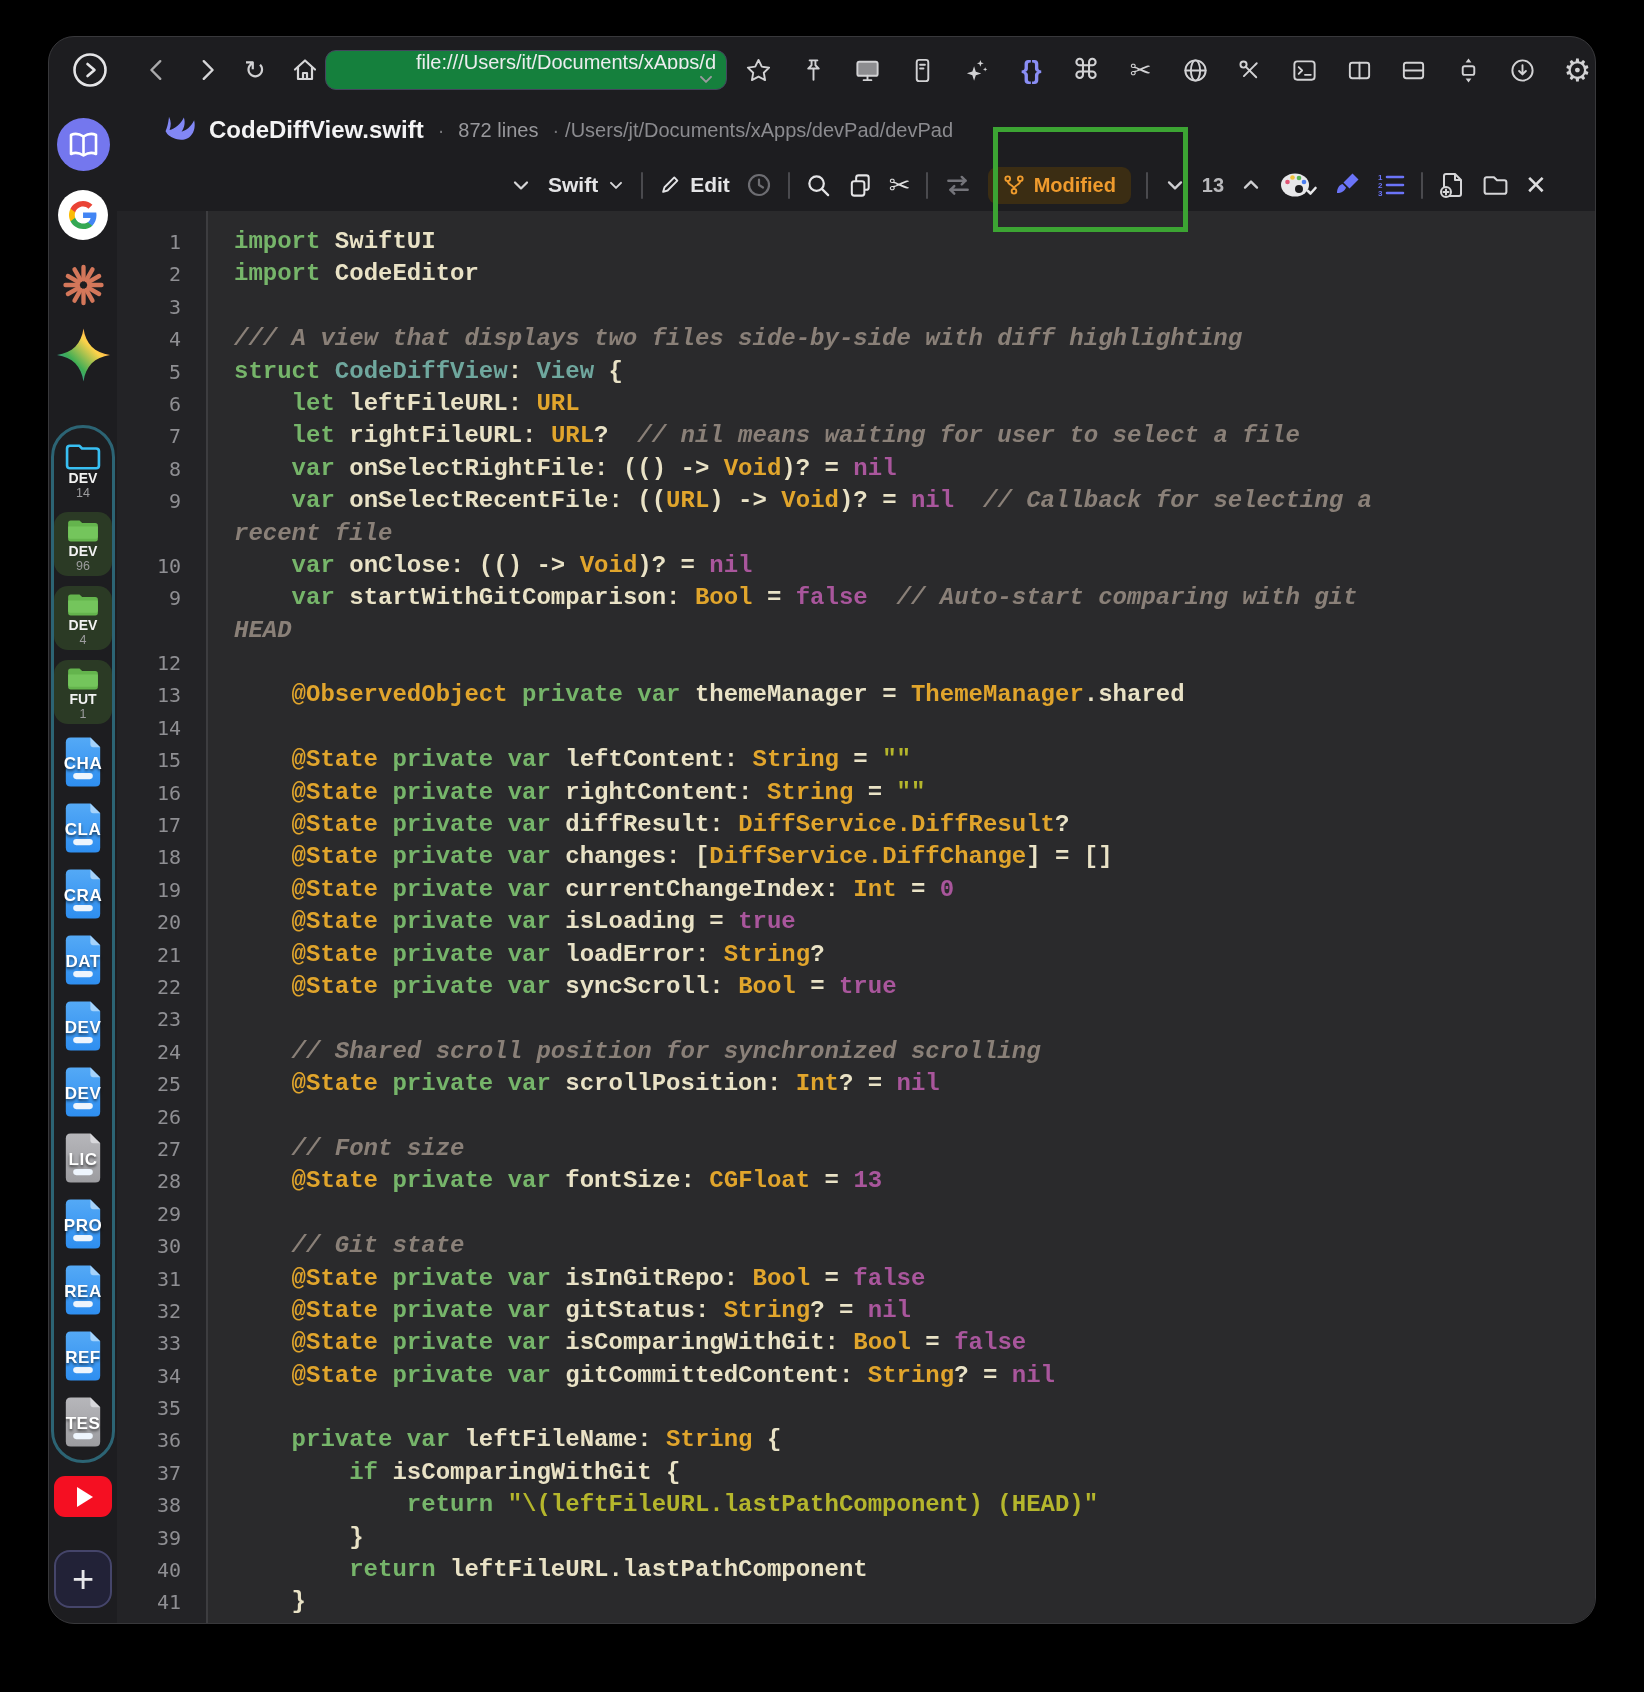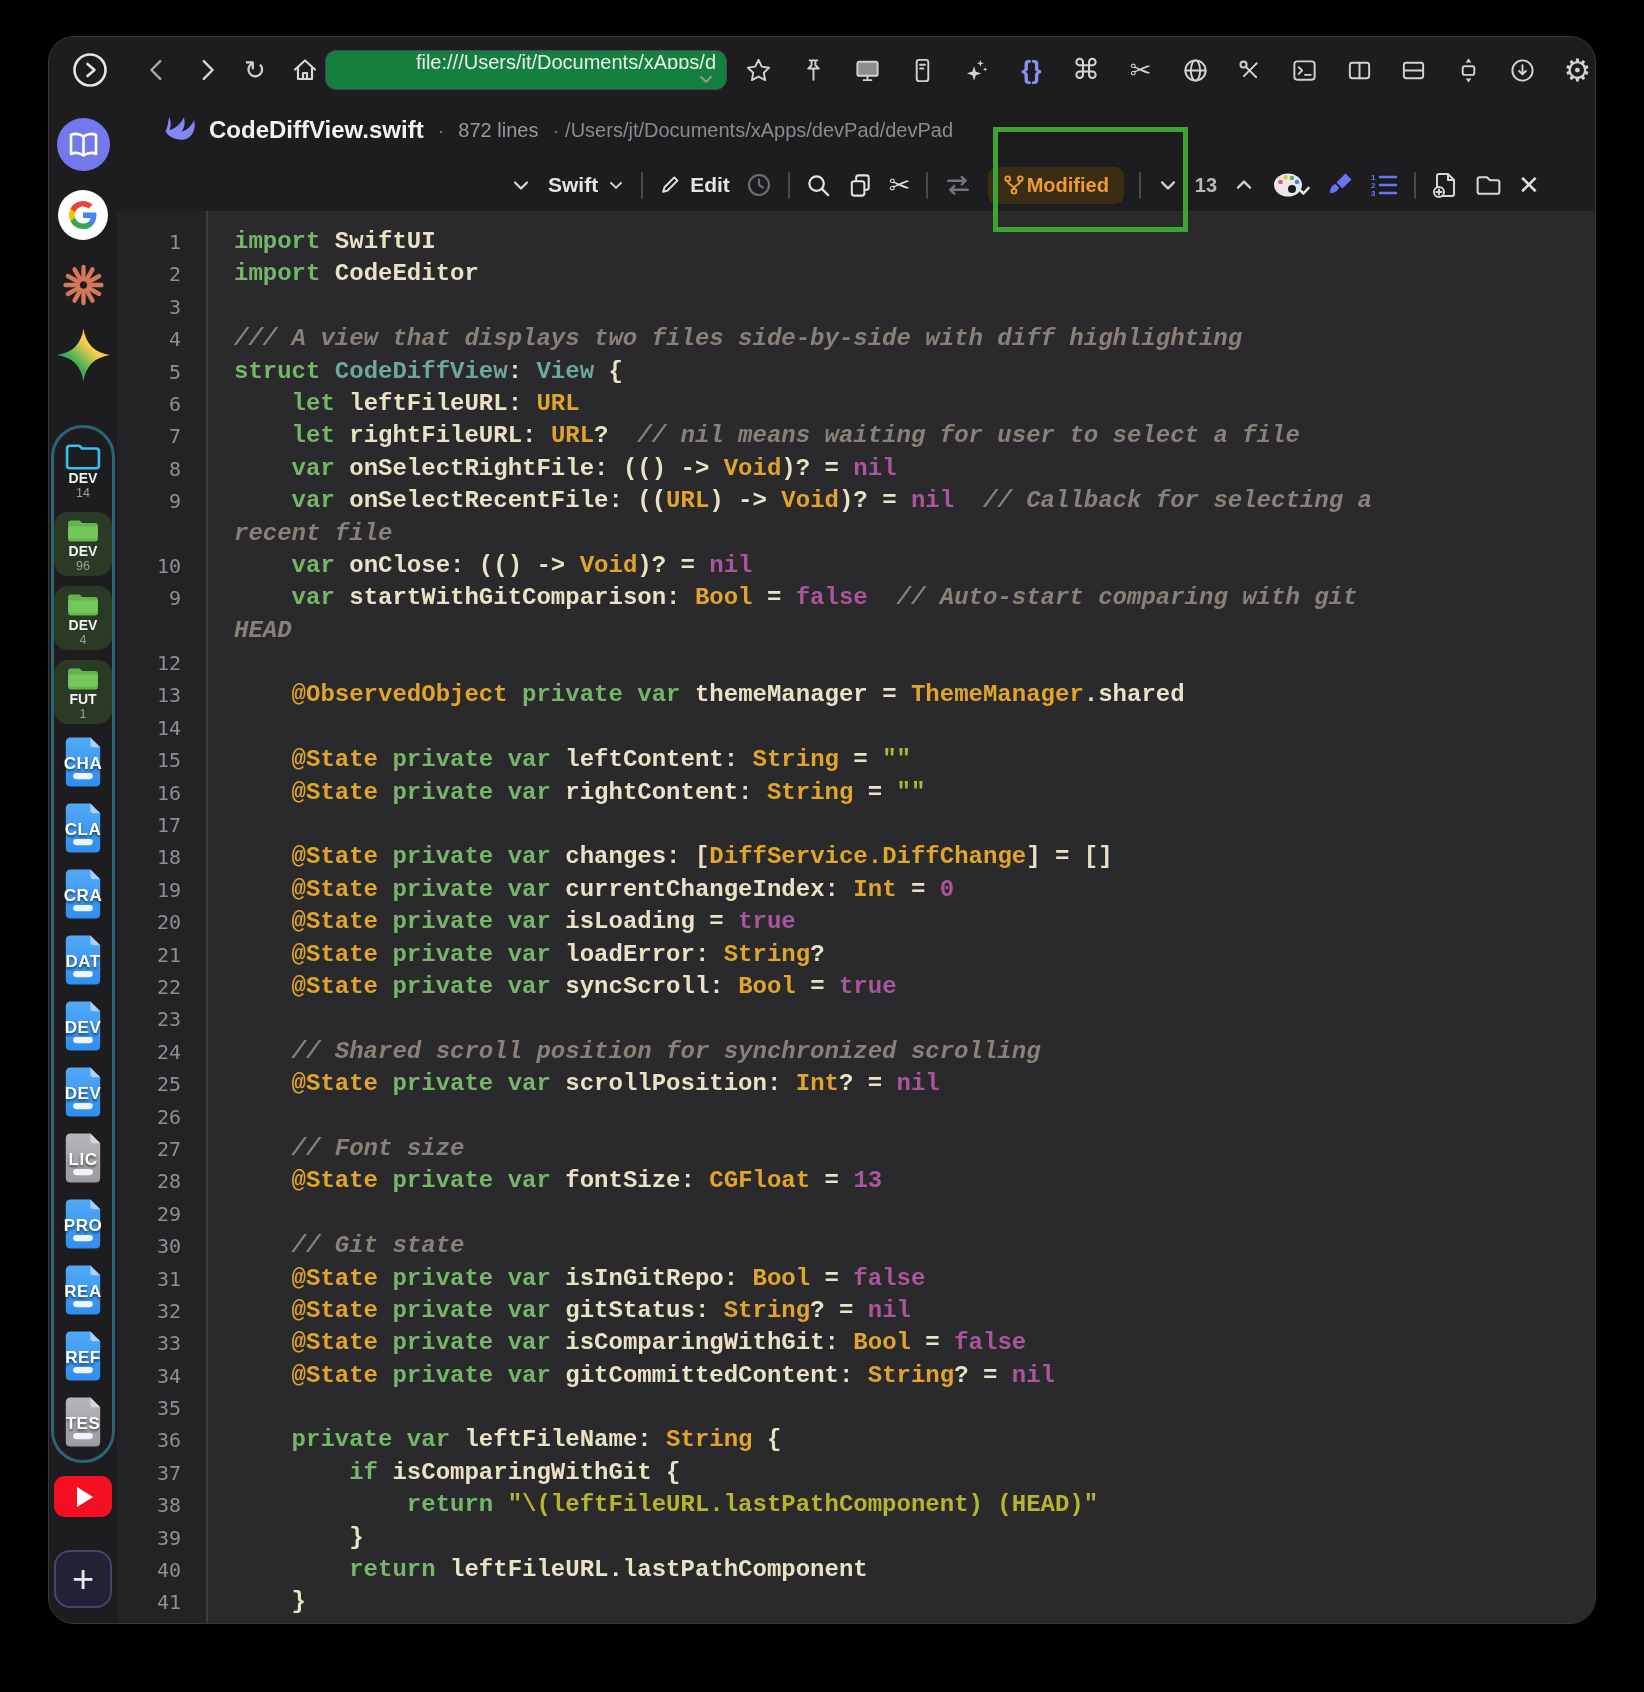--- a/index.html
+++ b/index.html
@@ -27,21 +27,21 @@
   .fh-title{color:#f3f3f4;font-size:24px;font-weight:bold;margin-left:12px;}
   .fh-meta{color:#98989c;font-size:20px;margin-left:14px;white-space:nowrap;}
   .fh-path{color:#8b8b8f;font-size:20px;margin-left:6px;white-space:nowrap;}
   .fh-dot{color:#77777b;font-size:20px;margin-left:14px;}
   
   .editor-toolbar{position:absolute;left:0;top:122px;width:100%;height:52px;display:flex;align-items:center;padding-left:460px;box-sizing:border-box;gap:15px;}
   .et-item{display:flex;align-items:center;gap:8px;color:#dededf;}
   .et-label{font-size:21px;font-weight:600;color:#e4e4e6;}
   .et-div{width:2px;height:27px;background:#4a4a4e;border-radius:1px;}
   .dim{color:#6d6d72;}
-  .badge{display:flex;align-items:center;gap:2px;background:#3b2d13;border-radius:9px;padding:7px 15px;}
+  .badge{display:flex;align-items:center;gap:9px;background:#3b2d13;border-radius:9px;padding:7px 15px;}
   .badge-label{color:#ef9b2d;font-size:20px;font-weight:bold;}
   .count-label{color:#b9b9bc;font-size:20px;font-weight:600;}
   
   .sidebar{position:absolute;left:0;top:66px;width:68px;bottom:0;display:flex;flex-direction:column;align-items:center;}
   .app-ic{width:53px;height:53px;margin-top:17px;display:flex;align-items:center;justify-content:center;}
   .app-ic:first-child{margin-top:15px;}
   .proj-group{margin-top:44px;width:64px;border:3px solid #2c6474;border-radius:32px;box-sizing:border-box;
               display:flex;flex-direction:column;align-items:center;padding:10px 0;gap:10px;}
   .folder-item{width:58px;height:64px;border-radius:14px;display:flex;flex-direction:column;align-items:center;justify-content:center;}
   .folder-item.green{background:#2b3a25;}
@@ -574,21 +574,21 @@
         <div class="crow"><span class="ln">9</span><span class="cl"><span class="tok-p">    </span><span class="tok-k">var</span><span class="tok-p"> onSelectRecentFile: ((</span><span class="tok-t">URL</span><span class="tok-p">) -&gt; </span><span class="tok-t">Void</span><span class="tok-p">)? = </span><span class="tok-v">nil</span><span class="tok-c">  // Callback for selecting a</span></span></div>
         <div class="crow"><span class="ln"></span><span class="cl"><span class="tok-c">recent file</span></span></div>
         <div class="crow"><span class="ln">10</span><span class="cl"><span class="tok-p">    </span><span class="tok-k">var</span><span class="tok-p"> onClose: (() -&gt; </span><span class="tok-t">Void</span><span class="tok-p">)? = </span><span class="tok-v">nil</span></span></div>
         <div class="crow"><span class="ln">9</span><span class="cl"><span class="tok-p">    </span><span class="tok-k">var</span><span class="tok-p"> startWithGitComparison: </span><span class="tok-t">Bool</span><span class="tok-p"> = </span><span class="tok-v">false</span><span class="tok-c">  // Auto-start comparing with git</span></span></div>
         <div class="crow"><span class="ln"></span><span class="cl"><span class="tok-c">HEAD</span></span></div>
         <div class="crow"><span class="ln">12</span><span class="cl"></span></div>
         <div class="crow"><span class="ln">13</span><span class="cl"><span class="tok-p">    </span><span class="tok-t">@ObservedObject</span><span class="tok-p"> </span><span class="tok-k">private</span><span class="tok-p"> </span><span class="tok-k">var</span><span class="tok-p"> themeManager = </span><span class="tok-t">ThemeManager</span><span class="tok-p">.shared</span></span></div>
         <div class="crow"><span class="ln">14</span><span class="cl"></span></div>
         <div class="crow"><span class="ln">15</span><span class="cl"><span class="tok-p">    </span><span class="tok-t">@State</span><span class="tok-p"> </span><span class="tok-k">private</span><span class="tok-p"> </span><span class="tok-k">var</span><span class="tok-p"> leftContent: </span><span class="tok-t">String</span><span class="tok-p"> = </span><span class="tok-s">""</span></span></div>
         <div class="crow"><span class="ln">16</span><span class="cl"><span class="tok-p">    </span><span class="tok-t">@State</span><span class="tok-p"> </span><span class="tok-k">private</span><span class="tok-p"> </span><span class="tok-k">var</span><span class="tok-p"> rightContent: </span><span class="tok-t">String</span><span class="tok-p"> = </span><span class="tok-s">""</span></span></div>
-        <div class="crow"><span class="ln">17</span></div>
+        <div class="crow"><span class="ln">17</span><span class="cl"><span class="tok-p">    </span><span class="tok-t">@State</span><span class="tok-p"> </span><span class="tok-k">private</span><span class="tok-p"> </span><span class="tok-k">var</span><span class="tok-p"> diffResult: </span><span class="tok-t">DiffService.DiffResult</span><span class="tok-p">?</span></span></div>
         <div class="crow"><span class="ln">18</span><span class="cl"><span class="tok-p">    </span><span class="tok-t">@State</span><span class="tok-p"> </span><span class="tok-k">private</span><span class="tok-p"> </span><span class="tok-k">var</span><span class="tok-p"> changes: [</span><span class="tok-t">DiffService.DiffChange</span><span class="tok-p">] = []</span></span></div>
         <div class="crow"><span class="ln">19</span><span class="cl"><span class="tok-p">    </span><span class="tok-t">@State</span><span class="tok-p"> </span><span class="tok-k">private</span><span class="tok-p"> </span><span class="tok-k">var</span><span class="tok-p"> currentChangeIndex: </span><span class="tok-t">Int</span><span class="tok-p"> = </span><span class="tok-v">0</span></span></div>
         <div class="crow"><span class="ln">20</span><span class="cl"><span class="tok-p">    </span><span class="tok-t">@State</span><span class="tok-p"> </span><span class="tok-k">private</span><span class="tok-p"> </span><span class="tok-k">var</span><span class="tok-p"> isLoading = </span><span class="tok-v">true</span></span></div>
         <div class="crow"><span class="ln">21</span><span class="cl"><span class="tok-p">    </span><span class="tok-t">@State</span><span class="tok-p"> </span><span class="tok-k">private</span><span class="tok-p"> </span><span class="tok-k">var</span><span class="tok-p"> loadError: </span><span class="tok-t">String</span><span class="tok-p">?</span></span></div>
         <div class="crow"><span class="ln">22</span><span class="cl"><span class="tok-p">    </span><span class="tok-t">@State</span><span class="tok-p"> </span><span class="tok-k">private</span><span class="tok-p"> </span><span class="tok-k">var</span><span class="tok-p"> syncScroll: </span><span class="tok-t">Bool</span><span class="tok-p"> = </span><span class="tok-v">true</span></span></div>
         <div class="crow"><span class="ln">23</span><span class="cl"></span></div>
         <div class="crow"><span class="ln">24</span><span class="cl"><span class="tok-p">    </span><span class="tok-c">// Shared scroll position for synchronized scrolling</span></span></div>
         <div class="crow"><span class="ln">25</span><span class="cl"><span class="tok-p">    </span><span class="tok-t">@State</span><span class="tok-p"> </span><span class="tok-k">private</span><span class="tok-p"> </span><span class="tok-k">var</span><span class="tok-p"> scrollPosition: </span><span class="tok-t">Int</span><span class="tok-p">? = </span><span class="tok-v">nil</span></span></div>
         <div class="crow"><span class="ln">26</span><span class="cl"></span></div>
         <div class="crow"><span class="ln">27</span><span class="cl"><span class="tok-p">    </span><span class="tok-c">// Font size</span></span></div>

